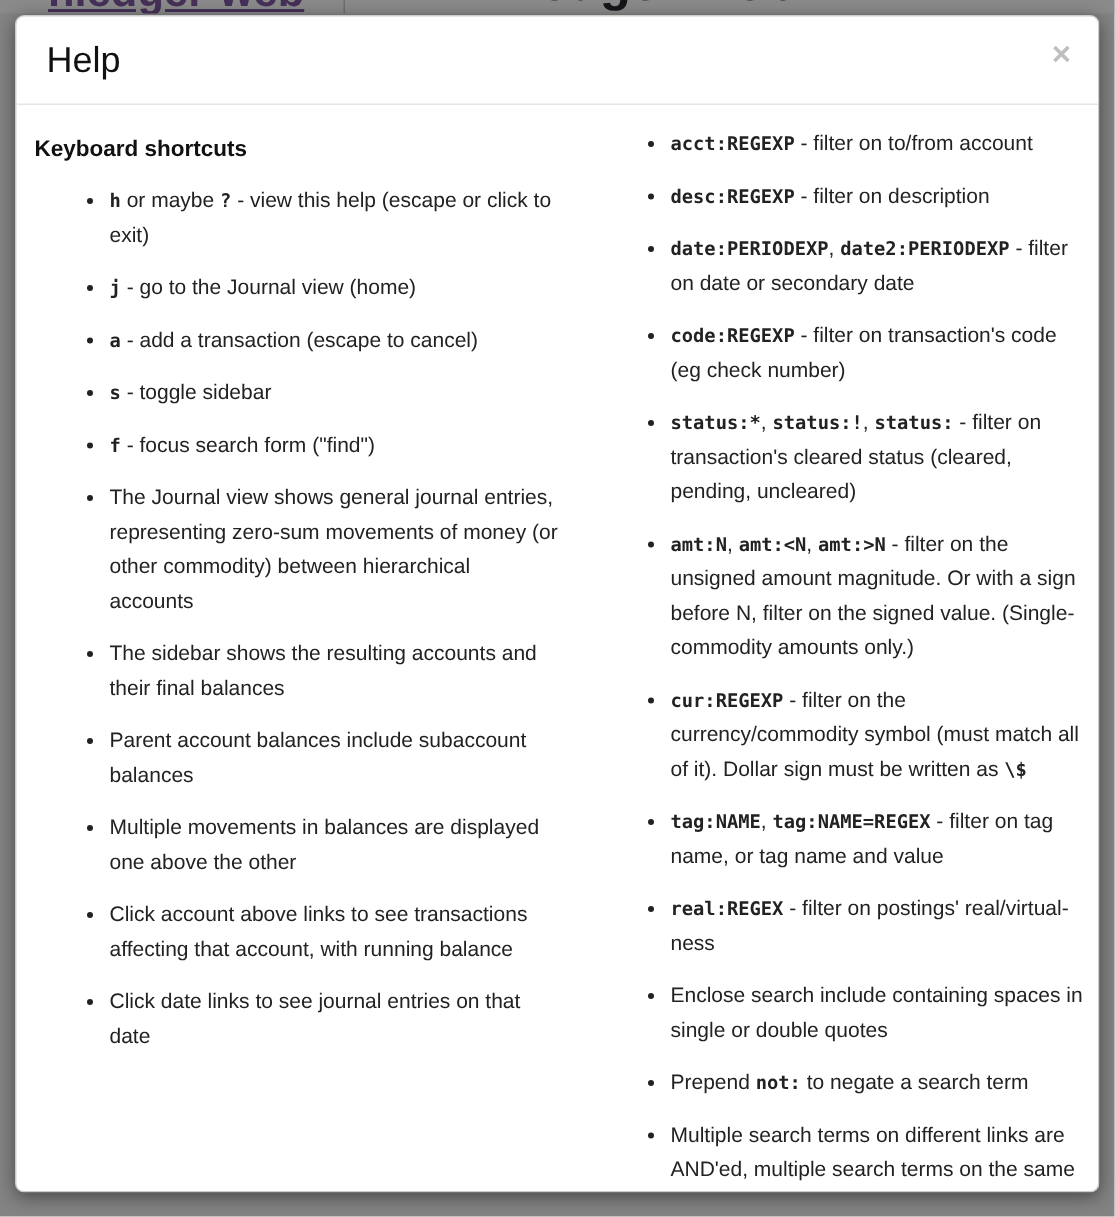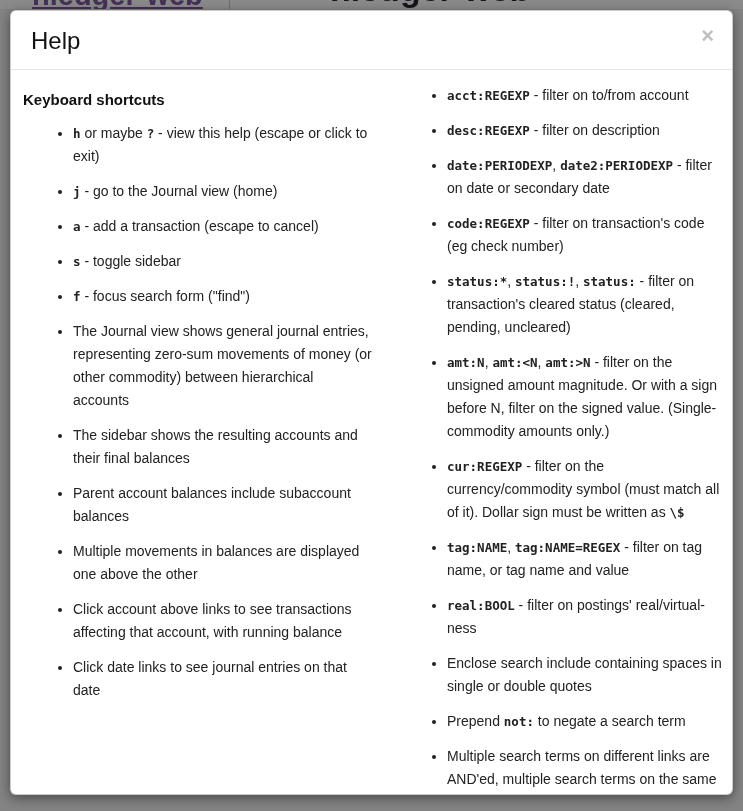--- a/index.html
+++ b/index.html
@@ -136,21 +136,21 @@
     <div class="col col-right" id="col-right">
         <ul class="help-list">
           <li><code class="code">acct:REGEXP</code> - filter on to/from account</li>
           <li><code class="code">desc:REGEXP</code> - filter on description</li>
           <li><code class="code">date:PERIODEXP</code>, <code class="code">date2:PERIODEXP</code> - filter on date or secondary date</li>
           <li><code class="code">code:REGEXP</code> - filter on transaction's code (eg check number)</li>
           <li><code class="code">status:*</code>, <code class="code">status:!</code>, <code class="code">status:</code> - filter on transaction's cleared status (cleared, pending, uncleared)</li>
           <li><code class="code">amt:N</code>, <code class="code">amt:&lt;N</code>, <code class="code">amt:&gt;N</code> - filter on the unsigned amount magnitude. Or with a sign before N, filter on the signed value. (Single-commodity amounts only.)</li>
           <li><code class="code">cur:REGEXP</code> - filter on the currency/commodity symbol (must match all of it). Dollar sign must be written as <code class="code">\$</code></li>
           <li><code class="code">tag:NAME</code>, <code class="code">tag:NAME=REGEX</code> - filter on tag name, or tag name and value</li>
-          <li><code class="code">real:BOOL</code> - filter on postings' real/virtual-ness</li>
+          <li><code class="code">real:REGEX</code> - filter on postings' real/virtual-ness</li>
           <li>Enclose search include containing spaces in single or double quotes</li>
           <li>Prepend <code class="code">not:</code> to negate a search term</li>
           <li>Multiple search terms on different links are AND'ed, multiple search terms on the same field are OR'ed</li>
           <li>These search terms also work with command-line hledger</li>
         </ul>
       </div>
   </div>
 </div>
 
 </body></html>

